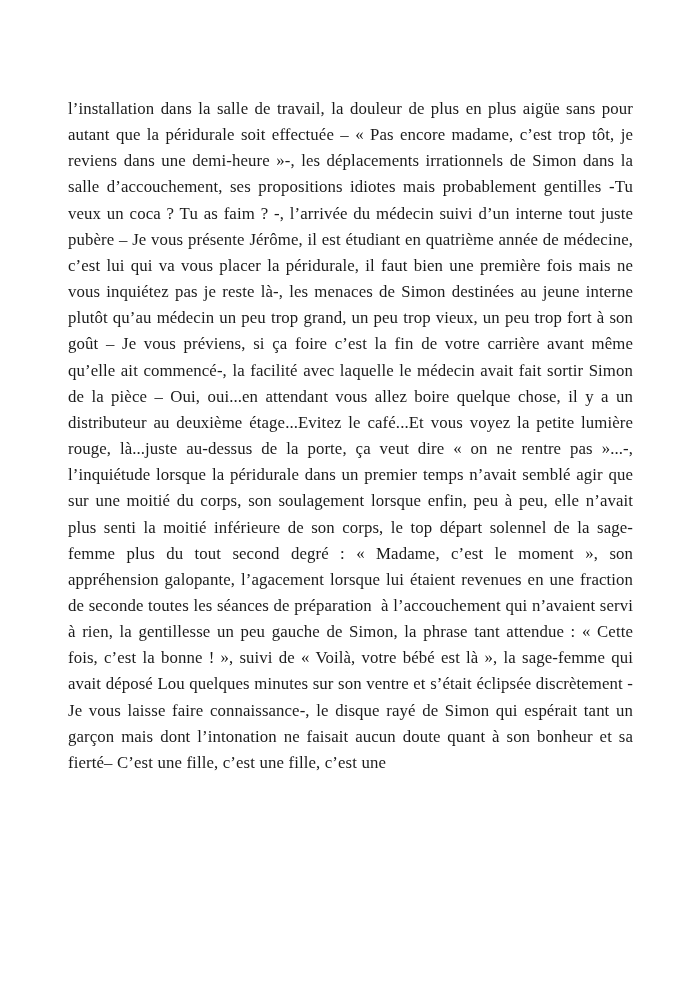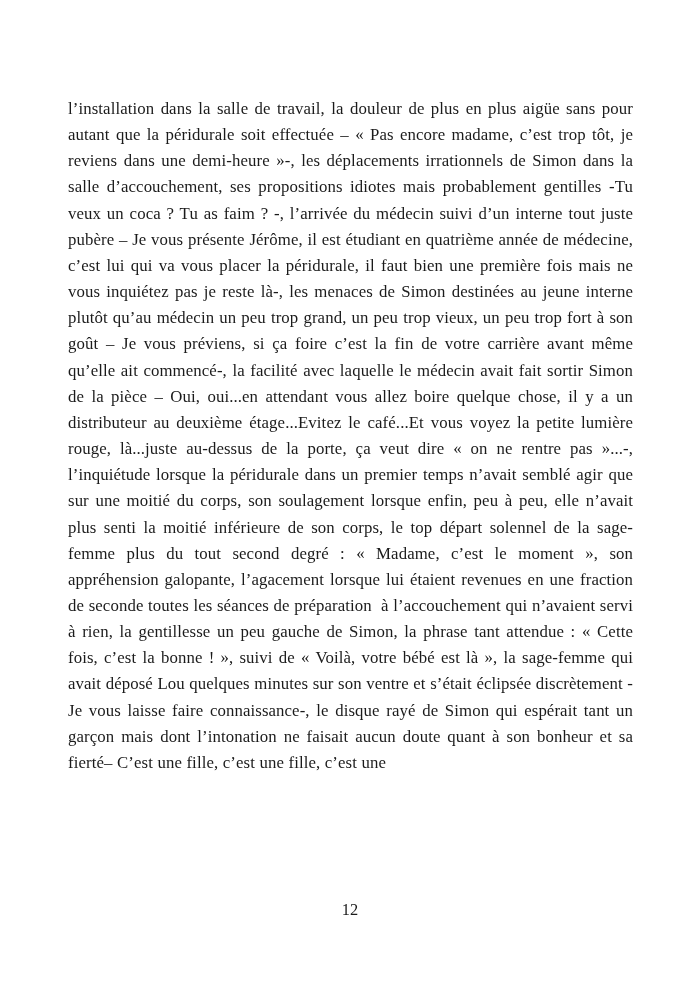--- a/index.html
+++ b/index.html
@@ -55,14 +55,13 @@
     font-family: "Liberation Serif", "DejaVu Serif", serif;
   }
 </style>
 </head>
 <body>
 
 <div class="page">
   <div class="text-block">
     <p class="para">l’installation dans la salle de travail, la douleur de plus en plus aigüe sans pour autant que la péridurale soit effectuée – « Pas encore madame, c’est trop tôt, je reviens dans une demi-heure »-, les déplacements irrationnels de Simon dans la salle d’accouchement, ses propositions idiotes mais probablement gentilles -Tu veux un coca ? Tu as faim ? -, l’arrivée du médecin suivi d’un interne tout juste pubère – Je vous présente Jérôme, il est étudiant en quatrième année de médecine, c’est lui qui va vous placer la péridurale, il faut bien une première fois mais ne vous inquiétez pas je reste là-, les menaces de Simon destinées au jeune interne plutôt qu’au médecin un peu trop grand, un peu trop vieux, un peu trop fort à son goût – Je vous préviens, si ça foire c’est la fin de votre carrière avant même qu’elle ait commencé-, la facilité avec laquelle le médecin avait fait sortir Simon de la pièce – Oui, oui...en attendant vous allez boire quelque chose, il y a un distributeur au deuxième étage...Evitez le café...Et vous voyez la petite lumière rouge, là...juste au-dessus de la porte, ça veut dire « on ne rentre pas »...-, l’inquiétude lorsque la péridurale dans un premier temps n’avait semblé agir que sur une moitié du corps, son soulagement lorsque enfin, peu à peu, elle n’avait plus senti la moitié inférieure de son corps, le top départ solennel de la sage-femme plus du tout second degré : « Madame, c’est le moment », son appréhension galopante, l’agacement lorsque lui étaient revenues en une fraction de seconde toutes les séances de préparation  à l’accouchement qui n’avaient servi à rien, la gentillesse un peu gauche de Simon, la phrase tant attendue : « Cette fois, c’est la bonne ! », suivi de « Voilà, votre bébé est là », la sage-femme qui avait déposé Lou quelques minutes sur son ventre et s’était éclipsée discrètement -Je vous laisse faire connaissance-, le disque rayé de Simon qui espérait tant un garçon mais dont l’intonation ne faisait aucun doute quant à son bonheur et sa fierté– C’est une fille, c’est une fille, c’est une</p>
   </div>
-  <div class="page-number">12</div>
 </div>
 
 </body></html>

